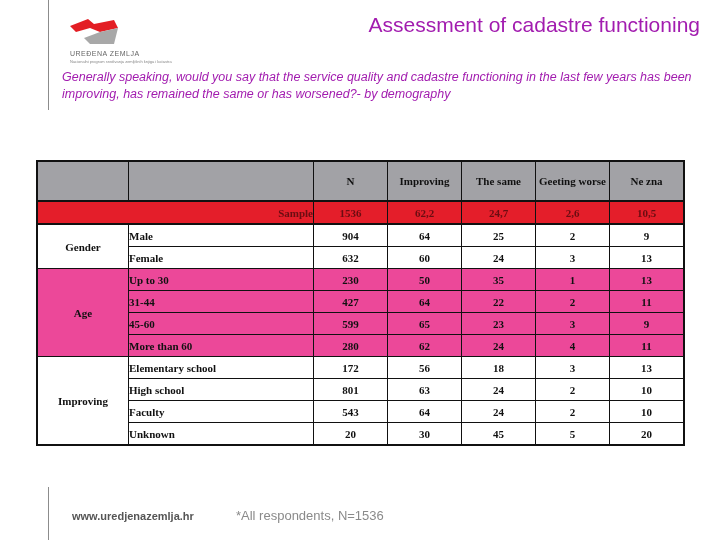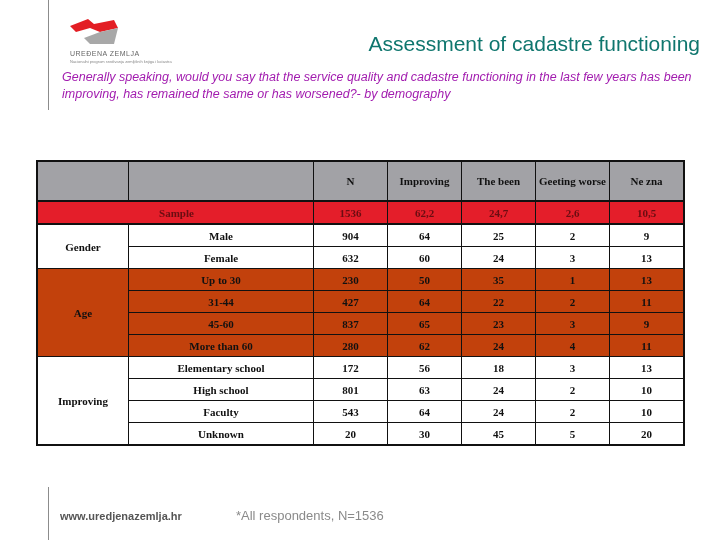--- a/index.html
+++ b/index.html
@@ -3,35 +3,35 @@
 <meta charset="utf-8">
 <style>
   html, body { margin:0; padding:0; }
   body { width:720px; height:540px; background:#ffffff; position:relative; overflow:hidden; font-family:"Liberation Serif", serif; }
   .vline-top { position:absolute; left:48px; top:0; width:1px; height:110px; background:#8c8c8c; }
   .vline-bottom { position:absolute; left:48px; top:487px; width:1px; height:53px; background:#8c8c8c; }
   .logo { position:absolute; left:70px; top:16px; width:150px; height:48px; }
   .logo svg { position:absolute; left:0; top:0; }
   .logo-name { position:absolute; left:0; top:34px; font-family:"Liberation Sans", sans-serif; font-size:7px; color:#666; letter-spacing:0.5px; }
   .logo-tag { position:absolute; left:0; top:43px; font-family:"Liberation Sans", sans-serif; font-size:4px; color:#888; white-space:nowrap; }
-  .title { position:absolute; right:20px; top:32px; font-family:"Liberation Sans", sans-serif; font-size:21px; color:#0f766e; white-space:nowrap; }
+  .title { position:absolute; right:20px; top:13px; font-family:"Liberation Sans", sans-serif; font-size:21px; color:#a21caf; white-space:nowrap; }
   .subtitle { position:absolute; left:62px; top:69px; width:650px; font-family:"Liberation Sans", sans-serif; font-style:italic; font-size:12.5px; line-height:17px; color:#a21caf; }
   table.data { position:absolute; left:36px; top:160px; border-collapse:collapse; border:2px solid #111; font-size:11px; font-weight:bold; color:#111; }
   table.data td, table.data th { border:1px solid #111; padding:0; height:21px; }
   table.data th { background:#a2a2a6; font-weight:bold; height:38px; text-align:center; vertical-align:middle; line-height:12px; }
   .c-group { width:90px; }
   .c-sub { width:184px; }
   .c-num { width:73px; text-align:center; }
   tr.sample td { background:#e41e2a; color:#6b0d12; border-top:2px solid #111; border-bottom:2px solid #111; }
-  tr.sample td.label { text-align:center; padding-left:2px; }
+  tr.sample td.label { text-align:right; padding-left:2px; }
   td.grp { text-align:center; padding-left:4px; vertical-align:middle; }
-  td.sub { text-align:center; padding-left:3px; }
-  .block-gray td { background:#c2410c; }
+  td.sub { text-align:left; padding-left:3px; }
+  .block-gray td { background:#ec4899; }
   .block-top td { border-top:2px solid #111; }
-  .footer-url { position:absolute; left:60px; top:510px; font-family:"Liberation Sans", sans-serif; font-weight:bold; font-size:11px; color:#555; }
+  .footer-url { position:absolute; left:72px; top:510px; font-family:"Liberation Sans", sans-serif; font-weight:bold; font-size:11px; color:#555; }
   .footer-note { position:absolute; left:236px; top:508px; font-family:"Liberation Sans", sans-serif; font-size:13px; color:#8a8a8a; }
 </style>
 </head>
 <body>
 
 <div class="vline-top"></div>
 <div class="vline-bottom"></div>
 
 <div class="logo">
   <svg width="70" height="32" viewBox="0 0 70 32">
@@ -45,21 +45,21 @@
 <div class="title">Assessment of cadastre functioning</div>
 <div class="subtitle">Generally speaking, would you say that the service quality and cadastre functioning in the last few years has been improving, has remained the same or has worsened?- by demography</div>
 
 <table class="data">
   <thead>
     <tr>
       <th class="c-group" colspan="1"></th>
       <th class="c-sub"></th>
       <th class="c-num">N</th>
       <th class="c-num">Improving</th>
-      <th class="c-num">The been</th>
+      <th class="c-num">The same</th>
       <th class="c-num">Geeting worse</th>
       <th class="c-num">Ne zna</th>
     </tr>
   </thead>
   <tbody>
     <tr class="sample">
       <td class="label" colspan="2">Sample</td>
       <td class="c-num">1536</td>
       <td class="c-num">62,2</td>
       <td class="c-num">24,7</td>
@@ -97,21 +97,21 @@
     <tr class="block-gray">
       <td class="sub">31-44</td>
       <td class="c-num">427</td>
       <td class="c-num">64</td>
       <td class="c-num">22</td>
       <td class="c-num">2</td>
       <td class="c-num">11</td>
     </tr>
     <tr class="block-gray">
       <td class="sub">45-60</td>
-      <td class="c-num">837</td>
+      <td class="c-num">599</td>
       <td class="c-num">65</td>
       <td class="c-num">23</td>
       <td class="c-num">3</td>
       <td class="c-num">9</td>
     </tr>
     <tr class="block-gray">
       <td class="sub">More than 60</td>
       <td class="c-num">280</td>
       <td class="c-num">62</td>
       <td class="c-num">24</td>

